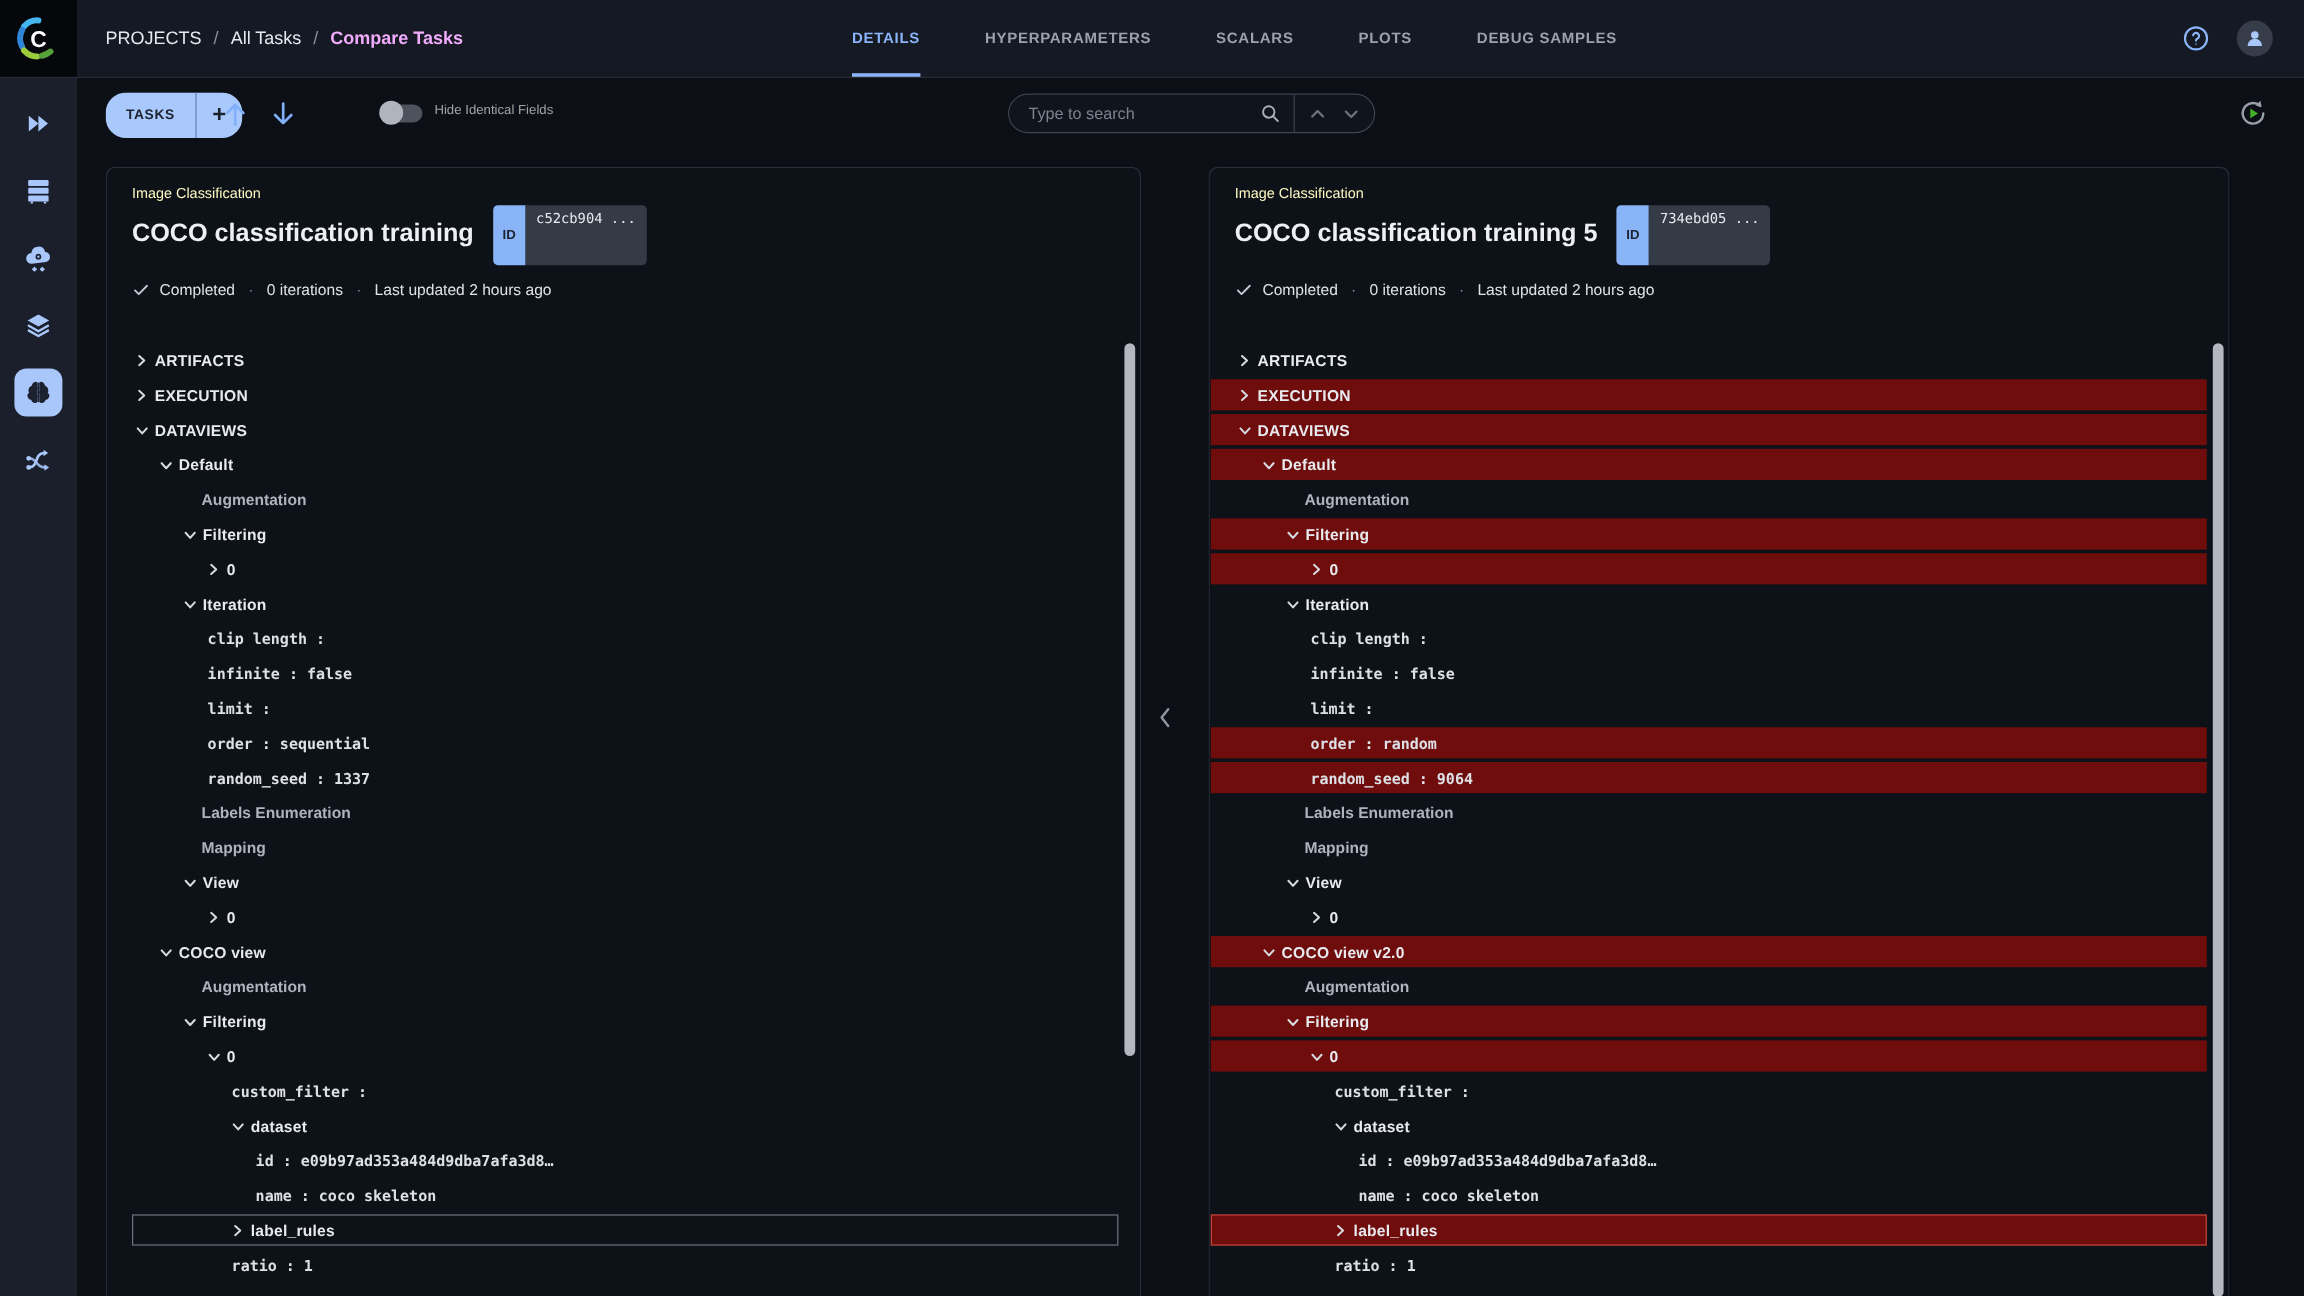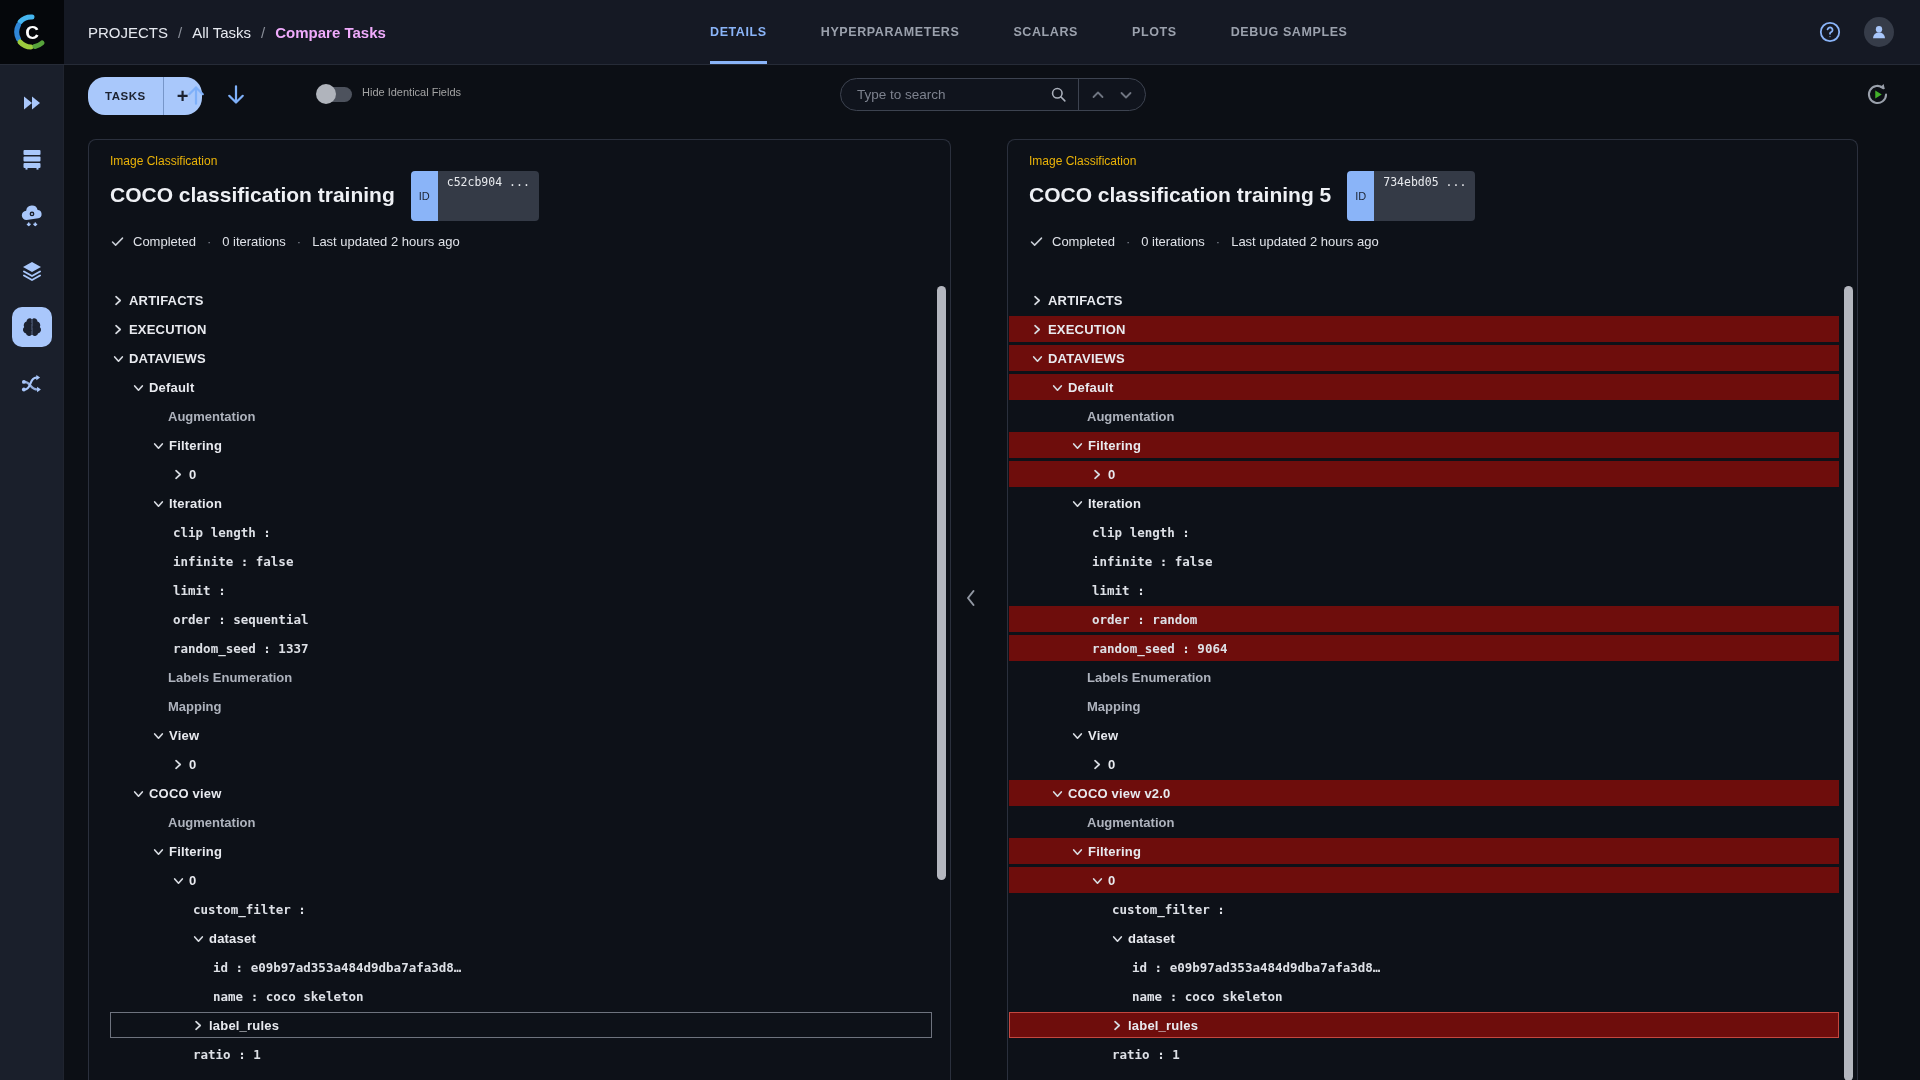--- a/index.html
+++ b/index.html
@@ -35,25 +35,25 @@
   #search-input{flex:1;background:transparent;border:none;outline:none;color:#5eead4;font-size:13.5px;padding:0 0 0 16px;font-family:"Liberation Sans",sans-serif;}
   #search-input::placeholder{color:#7d828e;}
   #search-mag{color:#aab0bb;display:flex;margin-right:10px;cursor:pointer;}
   #search-div{width:1px;height:31px;background:#3d4350;}
   .srch-chev{color:#6f7581;display:flex;padding:0 12px;cursor:pointer;}
   #refresh-btn{position:absolute;left:1800px;top:17px;color:#9aa0ab;cursor:pointer;}
   
   .card{position:absolute;top:139px;height:941px;background:#0d1118;border:1px solid #2b303d;border-bottom:none;border-radius:8px 8px 0 0;box-sizing:border-box;overflow:hidden;}
   #panel-left{left:88px;width:863px;}
   #panel-right{left:1007px;width:851px;}
-  .proj-name{position:absolute;left:21px;top:14px;font-size:12px;color:#eab308;}
+  .proj-name{position:absolute;left:21px;top:14px;font-size:12px;color:#fef9c3;}
   .title-row{position:absolute;left:21px;top:30px;display:flex;align-items:center;}
   .task-title{font-size:21px;font-weight:700;color:#eef0f4;}
   .id-badge{display:flex;margin-left:16px;cursor:pointer;transform:translateY(1px);}
-  .id-tag{background:#8ab4f8;color:#1c2433;font-size:11px;font-weight:400;padding:19px 8px;border-radius:4px 0 0 4px;}
+  .id-tag{background:#8ab4f8;color:#1c2433;font-size:11px;font-weight:700;padding:19px 8px;border-radius:4px 0 0 4px;}
   .id-hash{background:#343a46;color:#e8eaee;font-size:11.5px;font-family:"DejaVu Sans Mono",monospace;padding:4px 9px;border-radius:0 4px 4px 0;}
   .status-row{position:absolute;left:21px;top:94px;display:flex;align-items:center;font-size:13px;color:#dfe2e8;}
   .status-row .chk{color:#c8cdd5;display:flex;margin-right:8px;}
   .dot-sep{color:#858b96;margin:0 11px;}
   .tree{position:absolute;left:0;top:146px;right:0;}
   .trow{position:relative;height:29px;display:flex;align-items:center;cursor:pointer;}
   .hl{position:absolute;top:1px;bottom:2px;left:1px;right:18px;z-index:0;}
   .hl.hl-diff{background:#6e0d0c;}
   .hl.hl-box{border:1px solid #6e737e;left:21px;}
   .hl.hl-box.hl-diff{border:1px solid #c4473f;left:1px;}

